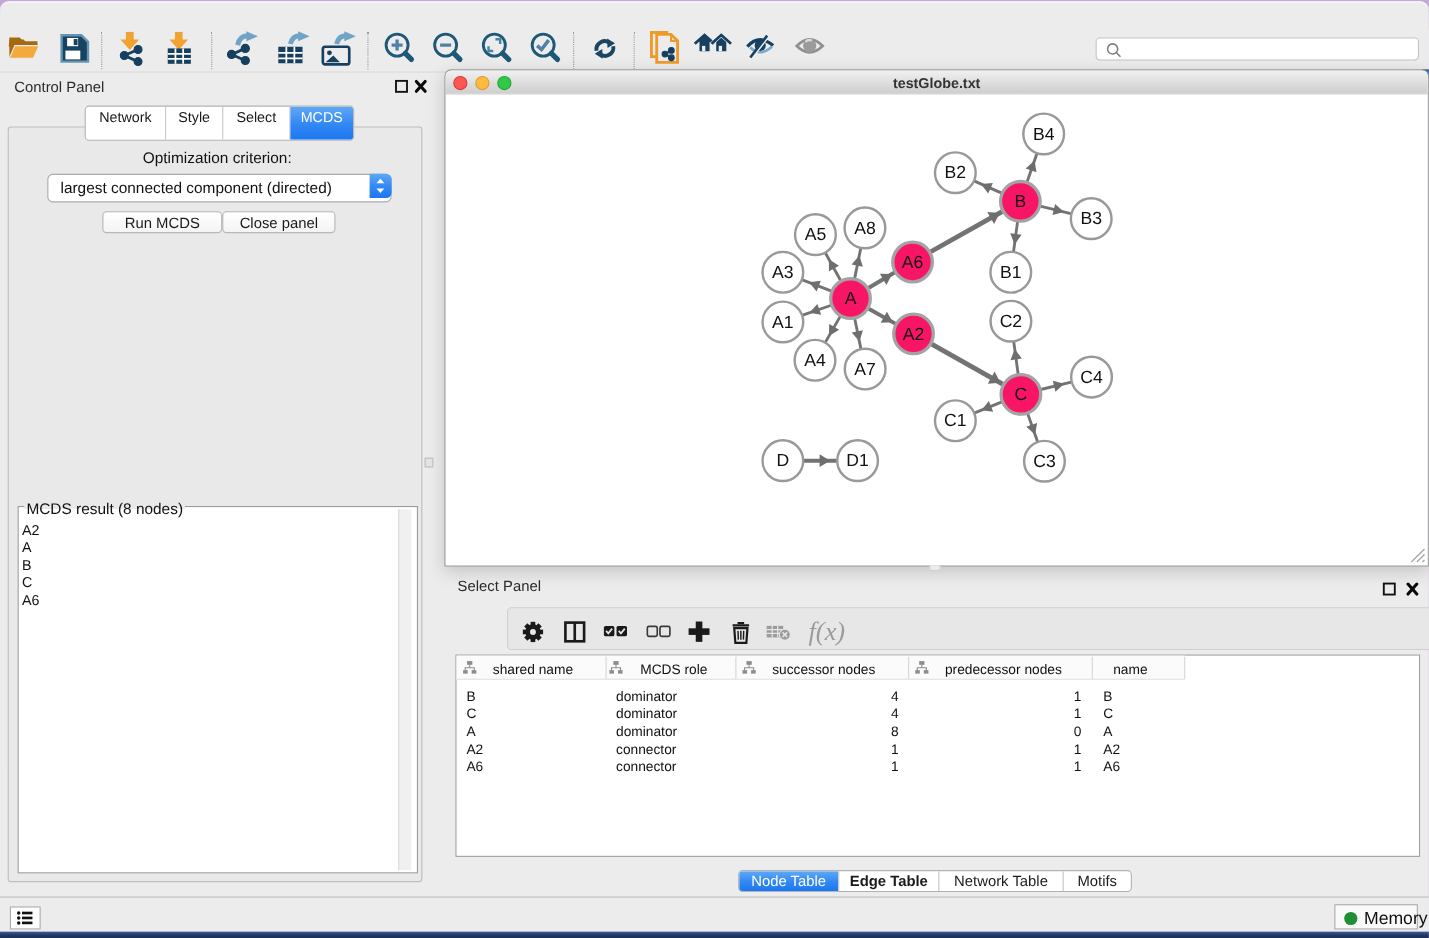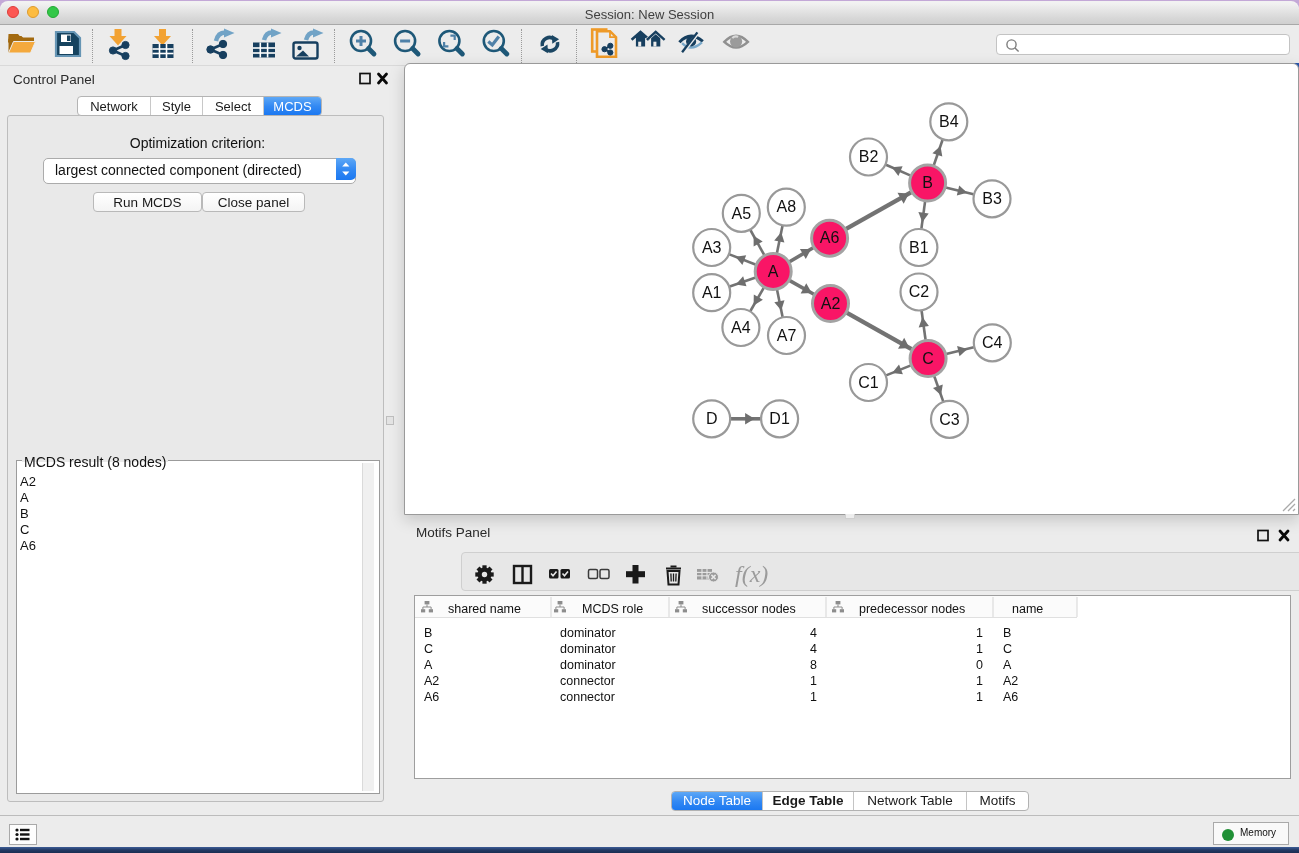--- a/index.html
+++ b/index.html
@@ -25,41 +25,41 @@
   font-size:13px; color:#404040; }
 #toolbar { position:absolute; left:0; top:23px; width:1299px; height:40px; background:#ececec; }
 .tsep { position:absolute; top:3px; height:34px; width:0; border-left:1px dotted #9a9a9a; }
 #searchbox { position:absolute; left:996px; top:8px; width:294px; height:21px;
   background:#fff; border:1px solid #c3c3c3; border-radius:4px; }
 
 #cpanel { position:absolute; left:0; top:60px; width:395px; height:753px; }
 .ptitle { font-size:13.5px; color:#2b2b2b; position:absolute; }
 #cp-box { position:absolute; left:7px; top:52px; width:377px; height:687px;
   background:#e9e9e9; border:1px solid #bdbdbd; border-radius:3px; }
-#cp-tabs { position:absolute; left:77px; top:33px; height:20px; display:flex;
+#cp-tabs { position:absolute; left:77px; top:33px; height:32px; display:flex;
   background:#fff; border:1px solid #b4b4b4; border-radius:4px; overflow:hidden; z-index:5; }
 #cp-tabs .tab { font-size:13px; color:#1a1a1a; text-align:center; line-height:19px; height:100%; border-right:1px solid #c8c8c8; }
 #cp-tabs .tab:last-child { border-right:none; }
 .tabsel { background:linear-gradient(#5ea8f6,#3389f3 52%,#1b78f1); color:#fff !important; }
 .btn { position:absolute; background:linear-gradient(#ffffff,#f4f4f4); border:1px solid #b9b9b9;
   border-radius:4px; font-size:13.5px; color:#1a1a1a; text-align:center; }
 #cp-result { position:absolute; left:16px; top:397px; width:364px; height:334px;
   background:#fff; border:1px solid #9b9b9b; }
 #cp-result .legend { position:absolute; left:5px; top:-7px; font-size:14px; color:#111;
   background:linear-gradient(#e9e9e9 53%,#ffffff 53%); padding:0 2px; }
 #cp-result .items { position:absolute; left:3px; top:13px; font-size:13px; color:#111; line-height:16px; }
 #cp-result .sbtrack { position:absolute; right:5px; top:2px; width:12px; height:328px;
   background:#f0f0f0; border-left:1px solid #dadada; }
 
 #statusbar { position:absolute; left:0; top:812px; width:1299px; height:31px;
   border-top:1px solid #bcbcbc; background:#ececec; }
 #sb-listbtn { position:absolute; left:9px; top:8px; width:28px; height:21px;
   background:#fdfdfd; border:1px solid #a9a9a9; }
 #sb-mem { position:absolute; right:10px; top:6px; width:76px; height:23px;
-  background:#f9f9f9; border:1px solid #a9a9a9; font-size:10px; color:#111; }
+  background:#f9f9f9; border:1px solid #a9a9a9; font-size:16px; color:#111; }
 #sb-mem .dot { position:absolute; left:8px; top:5.5px; width:12px; height:12px; border-radius:50%; background:#1f8f35; }
 #sb-mem span { position:absolute; left:26px; top:4px; }
 
 .hdr { position:absolute; top:5.5px; font-size:12.5px; color:#111; }
 .trow { position:absolute; left:0; width:877px; height:16px; font-size:12.5px; color:#111; }
 .trow span { position:absolute; top:1px; }
 .c1 { left:9px; } .c2 { left:145px; }
 .c3 { left:300px; width:102px; text-align:right; }
 .c4 { left:470px; width:98px; text-align:right; }
 .c5 { left:588px; }
@@ -74,26 +74,20 @@
 #nw-title { position:absolute; left:0; top:0; right:0; height:22px;
   background:linear-gradient(#f1f1f1,#d6d6d6 75%,#cecece); border-bottom:1px solid #ababab;
   border-radius:6px 6px 0 0; }
 #nw-title .tl { width:13px; height:13px; }
 .nw-text { position:absolute; left:0; right:0; top:4px; text-align:center; font-size:13px; font-weight:600; color:#333; }
 </style>
 </head>
 <body>
 <div class="abs" style="left:0;top:1px;width:1299px;height:8px;border-radius:9px 9px 0 0;background:#f2f2f2;"></div>
 <div id="mainwin">
-  <div id="titlebar">
-    <div class="tl t-red"></div>
-      <div class="tl t-yel"></div>
-      <div class="tl t-grn"></div>
-    <div class="title">Session: New Session</div>
-  </div>
   <div id="toolbar">
     <svg width="1299" height="40" style="position:absolute;left:0;top:0">
 
 <g transform="translate(8,7)">
  <path d="M0.5,1 h9.5 l3,3.5 h13 v5 h-26 z" fill="#a36a10"></path>
  <path d="M0.5,20 L0.5,6 h4 l2,-3 h7 l3,3.5 h9.5 v3 z" fill="#a36a10"></path>
  <path d="M0.5,20 L5.5,8.5 L27.5,8.5 L22.5,20 Z" fill="#f4a93d" stroke="#ececec" stroke-width="1"></path>
 </g>
 
 <g transform="translate(54,6)">
@@ -272,21 +266,21 @@
     </div>
     <div class="btn" style="left:93px; top:129px; width:109px; height:20px; line-height:19px;">Run MCDS</div>
     <div class="btn" style="left:202px; top:129px; width:103px; height:20px; line-height:19px;">Close panel</div>
     <div id="cp-result">
       <div class="legend">MCDS result (8 nodes)</div>
       <div class="items">A2<br>A<br>B<br>C<br>A6</div>
       <div class="sbtrack"></div>
     </div>
   </div>
   <div id="tpanel">
-    <div class="ptitle" style="left:416px; top:522px; position:absolute;">Motifs Panel</div>
+    <div class="ptitle" style="left:416px; top:522px; position:absolute;">Select Panel</div>
     <svg class="abs" style="left:1256px; top:526px;" width="36" height="14" viewBox="0 0 36 14">
       <rect x="2" y="1.5" width="10" height="10" fill="none" stroke="#111" stroke-width="1.7"></rect>
       <path d="M24,2 L32,11 M32,2 L24,11" stroke="#0a0a0a" stroke-width="2.8" stroke-linecap="round"></path>
     </svg>
     <div class="abs" style="left:413px; top:549px; width:879px; height:39px; background:#e7e7e7; border:1px solid #cfcfcf; border-radius:4px;margin-left:48px;">
       <svg width="877" height="39" style="position:absolute;left:0;top:0">
 
 <g transform="translate(22.5,21.5)" fill="#1a1a1a">
  <g id="teeth">
   <rect x="-2.1" y="-9.2" width="4.2" height="18.4"></rect>
@@ -442,20 +436,26 @@
       </svg>
     </div>
     <div id="sb-mem">
         <div class="dot"></div>
         <span>Memory</span>
       </div>
   </div>
 </div>
 <div class="abs" style="left:1292px;top:63px;width:7px;height:8px;background:#2a58ad;"></div>
 <div id="netwin">
+  <div id="nw-title">
+    <div class="tl t-red" style="left:7px;top:4.5px;"></div>
+    <div class="tl t-yel" style="left:27px;top:4.5px;"></div>
+    <div class="tl t-grn" style="left:47px;top:4.5px;"></div>
+    <div class="nw-text">testGlobe.txt</div>
+  </div>
   <svg width="893" height="452" style="position:absolute;left:0px;top:0px;" font-family="Liberation Sans, sans-serif">
 <line x1="350.7" y1="213.5" x2="324.7" y2="222.5" stroke="#737373" stroke-width="2.6"></line>
 <polygon points="330.8,220.4 338.1,212.3 341.5,222.2" fill="#6e6e6e"></polygon>
 <line x1="351.0" y1="200.7" x2="324.4" y2="190.4" stroke="#737373" stroke-width="2.6"></line>
 <polygon points="330.5,192.7 341.2,191.3 337.4,201.0" fill="#6e6e6e"></polygon>
 <line x1="359.0" y1="223.4" x2="345.4" y2="247.0" stroke="#737373" stroke-width="2.6"></line>
 <polygon points="348.6,241.4 348.8,230.6 357.9,235.8" fill="#6e6e6e"></polygon>
 <line x1="359.3" y1="191.2" x2="345.4" y2="166.0" stroke="#737373" stroke-width="2.6"></line>
 <polygon points="348.6,171.7 357.7,177.5 348.6,182.5" fill="#6e6e6e"></polygon>
 <line x1="372.0" y1="225.5" x2="377.6" y2="252.9" stroke="#737373" stroke-width="2.6"></line>

